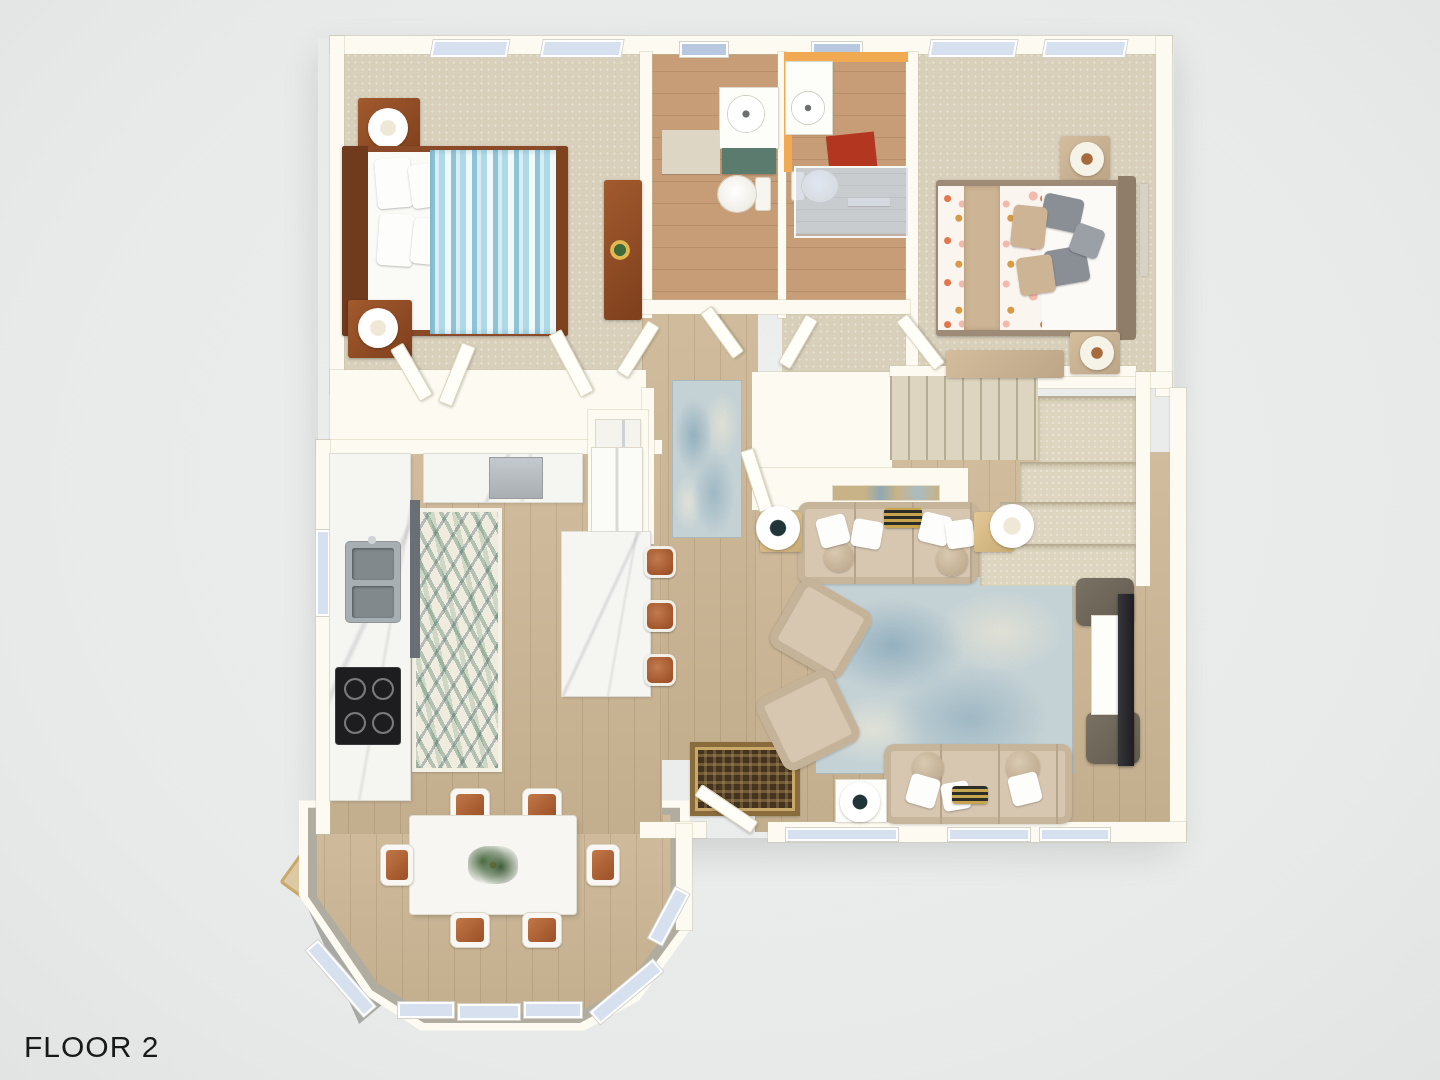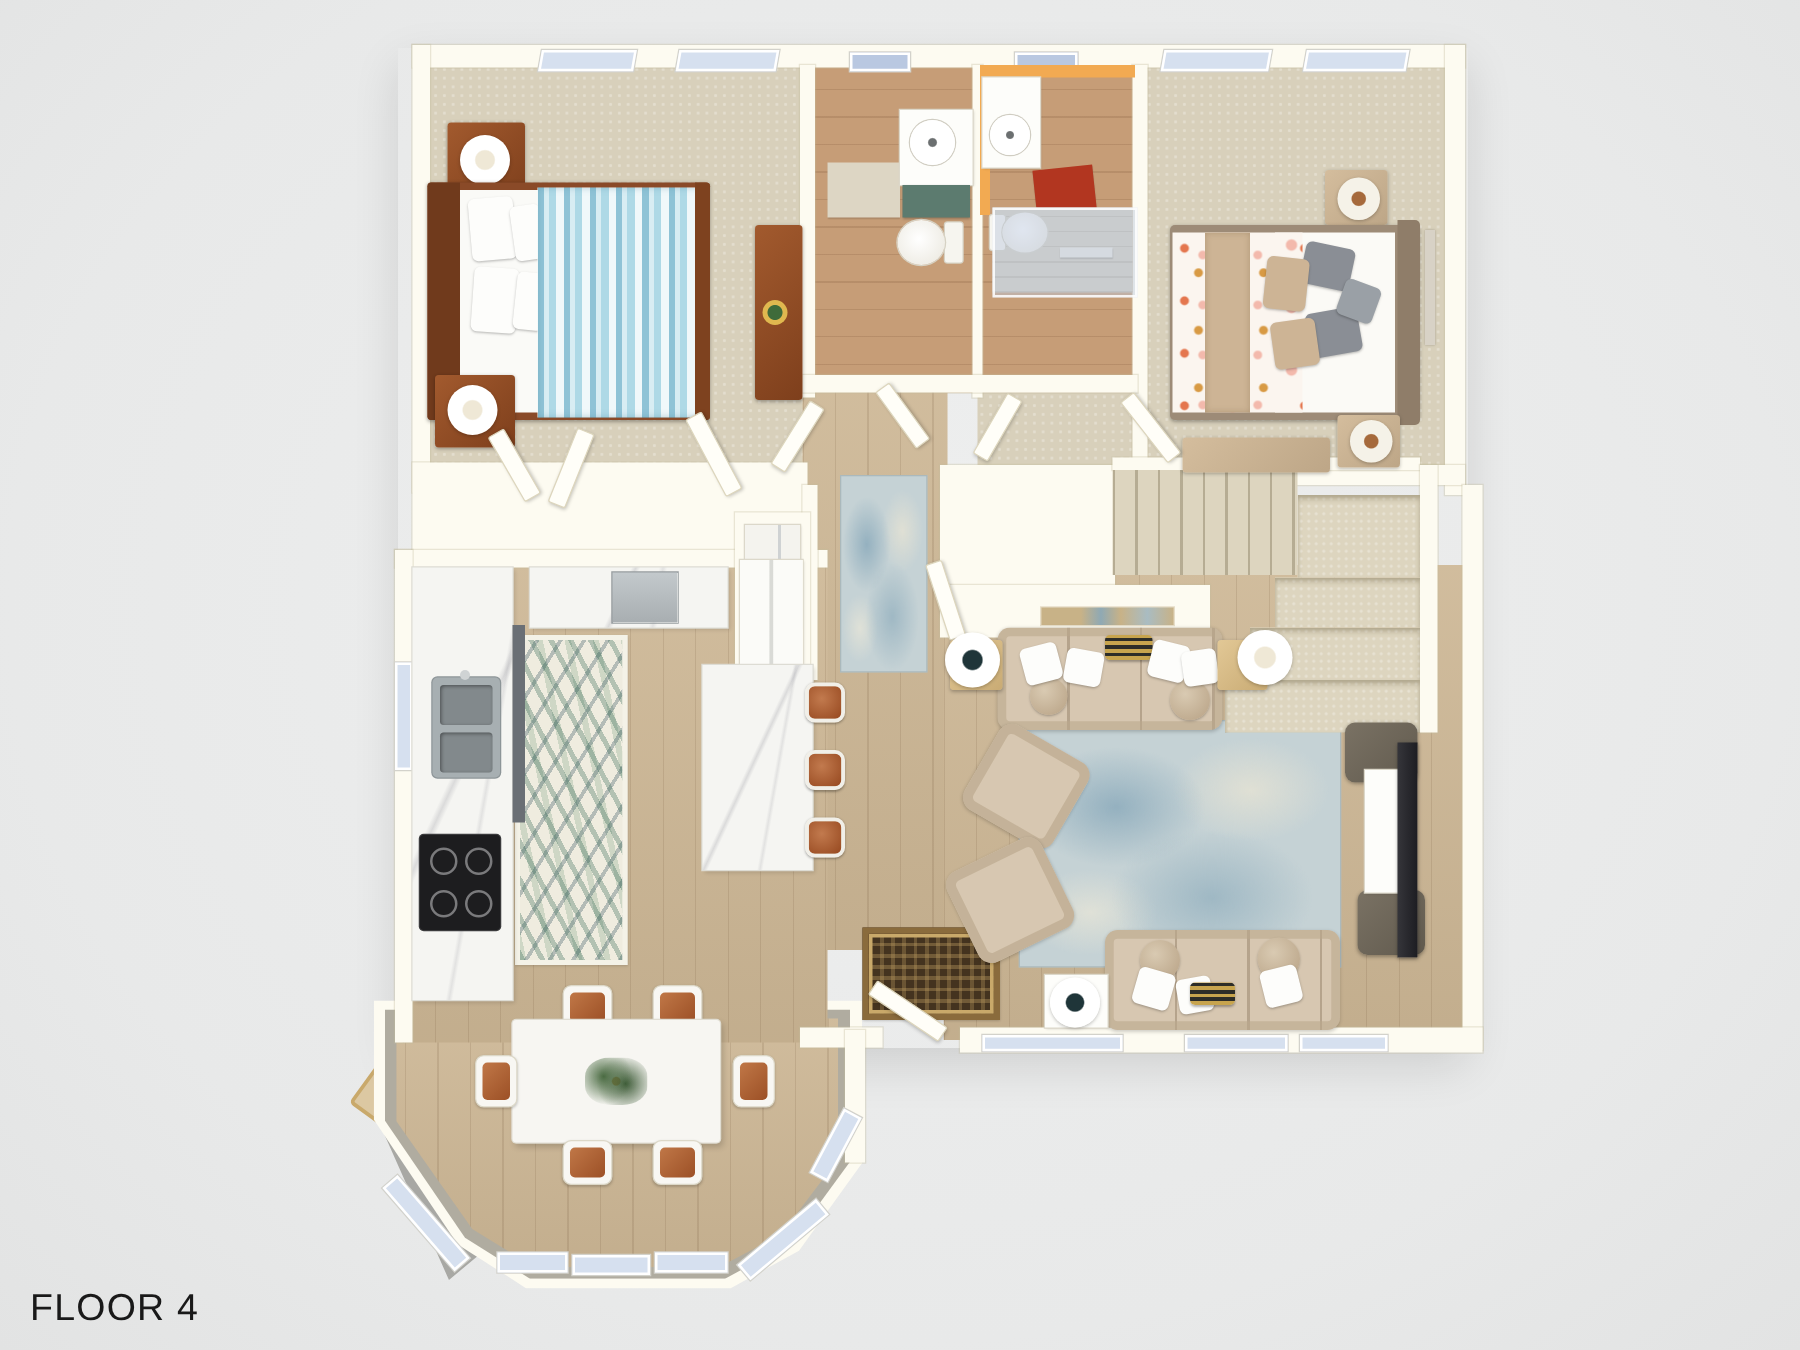--- a/index.html
+++ b/index.html
@@ -264,14 +264,14 @@
   <div class="pillow" style="left:1010px;top:774px;width:30px;height:30px;transform:rotate(-14deg);"></div>
   <div class="fixture" style="left:836px;top:780px;width:50px;height:42px;"></div>
   <div class="lamp-d" style="left:840px;top:782px;width:40px;height:40px;"></div>
   <div class="ottoman" style="left:1076px;top:578px;width:58px;height:48px;"></div>
   <div class="ottoman" style="left:1086px;top:712px;width:54px;height:52px;"></div>
   <div class="fixture" style="left:1092px;top:616px;width:36px;height:98px;"></div>
   <div class="a" style="left:1118px;top:594px;width:16px;height:172px;background:linear-gradient(90deg,#35353a,#1d1d22);box-shadow:0 1px 3px rgba(0,0,0,.4);"></div>
 
   <div class="door" style="left:702px;top:784px;width:66px;height:12px;transform:rotate(34deg);"></div>
 
-  <div class="label" style="left:24px;top:1030px;">FLOOR 4</div>
+  <div class="label" style="left:24px;top:1030px;">FLOOR 2</div>
 </div>
 
 </body></html>

